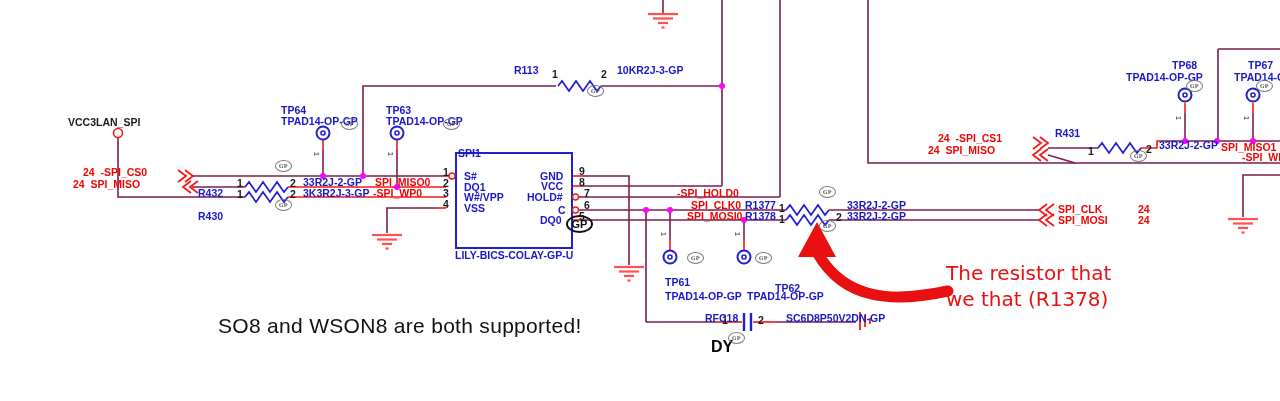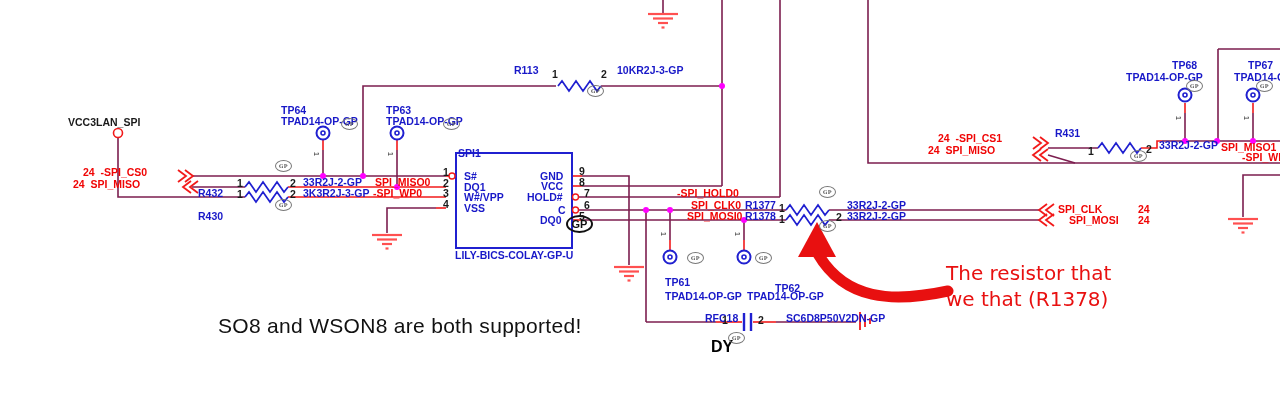--- a/index.html
+++ b/index.html
@@ -282,21 +282,21 @@
       <span class="lbl black" style="left: 1146px; top: 144px;">2</span>
       <span class="lbl blue" style="left: 1159px; top: 140px;">33R2J-2-GP</span>
       <span class="lbl red" style="left: 1221px; top: 142px; text-align: center;">SPI_MISO1</span>
       <span class="lbl red" style="left: 1242px; top: 152px;">-SPI_WP1</span>
       <span class="lbl blue" style="left: 1172px; top: 60px;">TP68</span>
       <span class="lbl blue" style="left: 1126px; top: 72px;">TPAD14-OP-GP</span>
       <span class="lbl blue" style="left: 1248px; top: 60px;">TP67</span>
       <span class="lbl blue" style="left: 1234px; top: 72px;">TPAD14-OP-GP</span>
       <span class="lbl red" style="left: 1058px; top: 204px;">SPI_CLK</span>
       <span class="lbl red" style="left: 1138px; top: 204px;">24</span>
-      <span class="lbl red" style="left: 1058px; top: 215px; margin-left: 11px;">SPI_MOSI</span>
+      <span class="lbl red" style="left: 1058px; top: 215px;">SPI_MOSI</span>
       <span class="lbl red" style="left: 1138px; top: 215px;">24</span>
       <span class="lbl black rot" style="left: 314px; top: 150px;">1</span>
       <span class="lbl black rot" style="left: 388px; top: 150px;">1</span>
       <span class="lbl black rot" style="left: 661px; top: 230px;">1</span>
       <span class="lbl black rot" style="left: 735px; top: 230px;">1</span>
       <span class="lbl black rot" style="left: 1176px; top: 114px;">1</span>
       <span class="lbl black rot" style="left: 1244px; top: 114px;">1</span>
       <span class="stamp" style="left: 275px; top: 160px;">GP</span>
       <span class="stamp" style="left: 275px; top: 199px;">GP</span>
       <span class="stamp" style="left: 341px; top: 118px;">GP</span>

